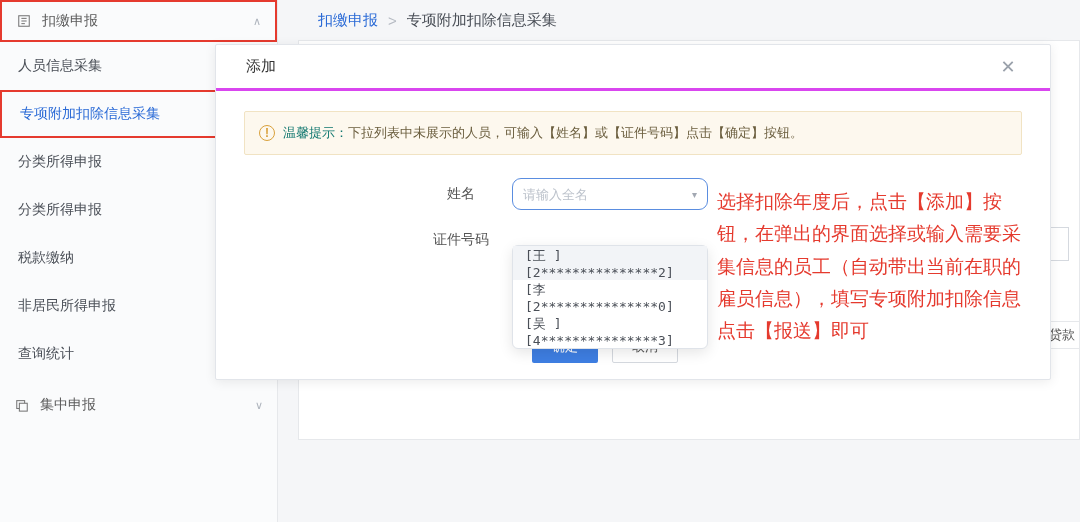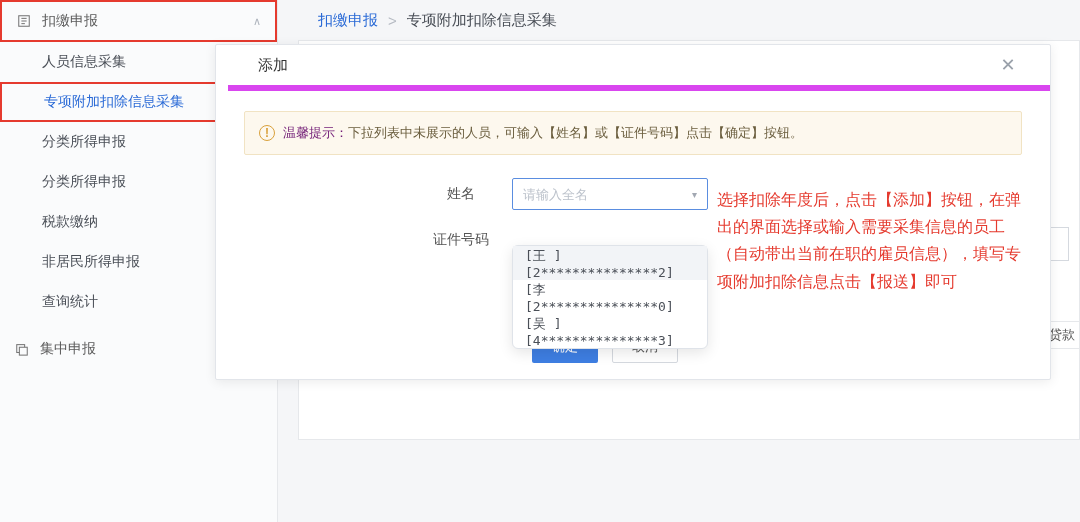--- a/index.html
+++ b/index.html
@@ -34,22 +34,22 @@
   }
   .menu-header .chev {
     margin-left: auto;
     color: #aeb4bd;
     font-size: 11px;
   }
   .red-box { border: 2px solid #e53a2e; }
   .menu-item {
     display: flex;
     align-items: center;
-    height: 40px;
-    padding-left: 42px;
+    height: 48px;
+    padding-left: 18px;
     color: #4a4f57;
     font-size: 14px;
     cursor: pointer;
   }
   .menu-item.active { color: #2a6ad6; }
   .menu-icon {
     width: 16px; height: 16px;
     margin-right: 10px;
     display: inline-flex; align-items: center; justify-content: center;
     color: #777;
@@ -121,22 +121,21 @@
     z-index: 10;
     overflow: visible;
   }
   .modal-title {
     height: 46px;
     display: flex;
     align-items: center;
     padding: 0 30px;
     font-size: 15px;
     color: #333;
-    border-bottom: 6px solid #d946ef;
-    margin-left: 12px;
+    border-bottom: 3px solid #d946ef;
   }
   .modal-close {
     margin-left: auto;
     width: 24px; height: 24px;
     display: flex; align-items: center; justify-content: center;
     color: #9aa1ab;
     cursor: pointer;
     font-size: 18px;
   }
   .tip-bar {
@@ -173,21 +172,21 @@
     width: 70px;
     text-align: center;
     margin-right: 16px;
     color: #555;
     font-size: 14px;
   }
   .combo {
     width: 196px;
     height: 32px;
     border: 1px solid #5a8de0;
-    border-radius: 2px;
+    border-radius: 9px;
     display: flex;
     align-items: center;
     padding: 0 10px;
     background: #fff;
     position: relative;
   }
   .combo input {
     border: none;
     outline: none;
     width: 100%;
@@ -239,21 +238,21 @@
   .btn-primary { background: #3e7ee2; color: #fff; border: none; }
   .btn-default { background: #fff; color: #555; border: 1px solid #d5d9df; }
 
   
   .annotation {
     position: absolute;
     left: 717px;
     top: 186px;
     width: 304px;
     color: #e53a2e;
-    font-size: 16px;
+    font-size: 19px;
     line-height: 1.7;
     z-index: 30;
     font-family: "Microsoft YaHei", "SimSun", serif;
   }
 </style>
 </head>
 <body>
 
 <div class="sidebar">
 
@@ -328,21 +327,21 @@
 
 <div class="modal">
 
   <div class="modal-title">
     <span>添加</span>
     <span class="modal-close">✕</span>
   </div>
 
   <div class="tip-bar">
     <span class="tip-icon">!</span>
-    <span style="color:#701a75">温馨提示：</span>
+    <span style="color:#0f766e">温馨提示：</span>
     <span>下拉列表中未展示的人员，可输入【姓名】或【证件号码】点击【确定】按钮。</span>
   </div>
 
   <div class="form-row">
     <div class="form-label">姓名</div>
     <div class="combo">
       <input placeholder="请输入全名" style="">
       <span class="chev">▾</span>
     </div>
   </div>

